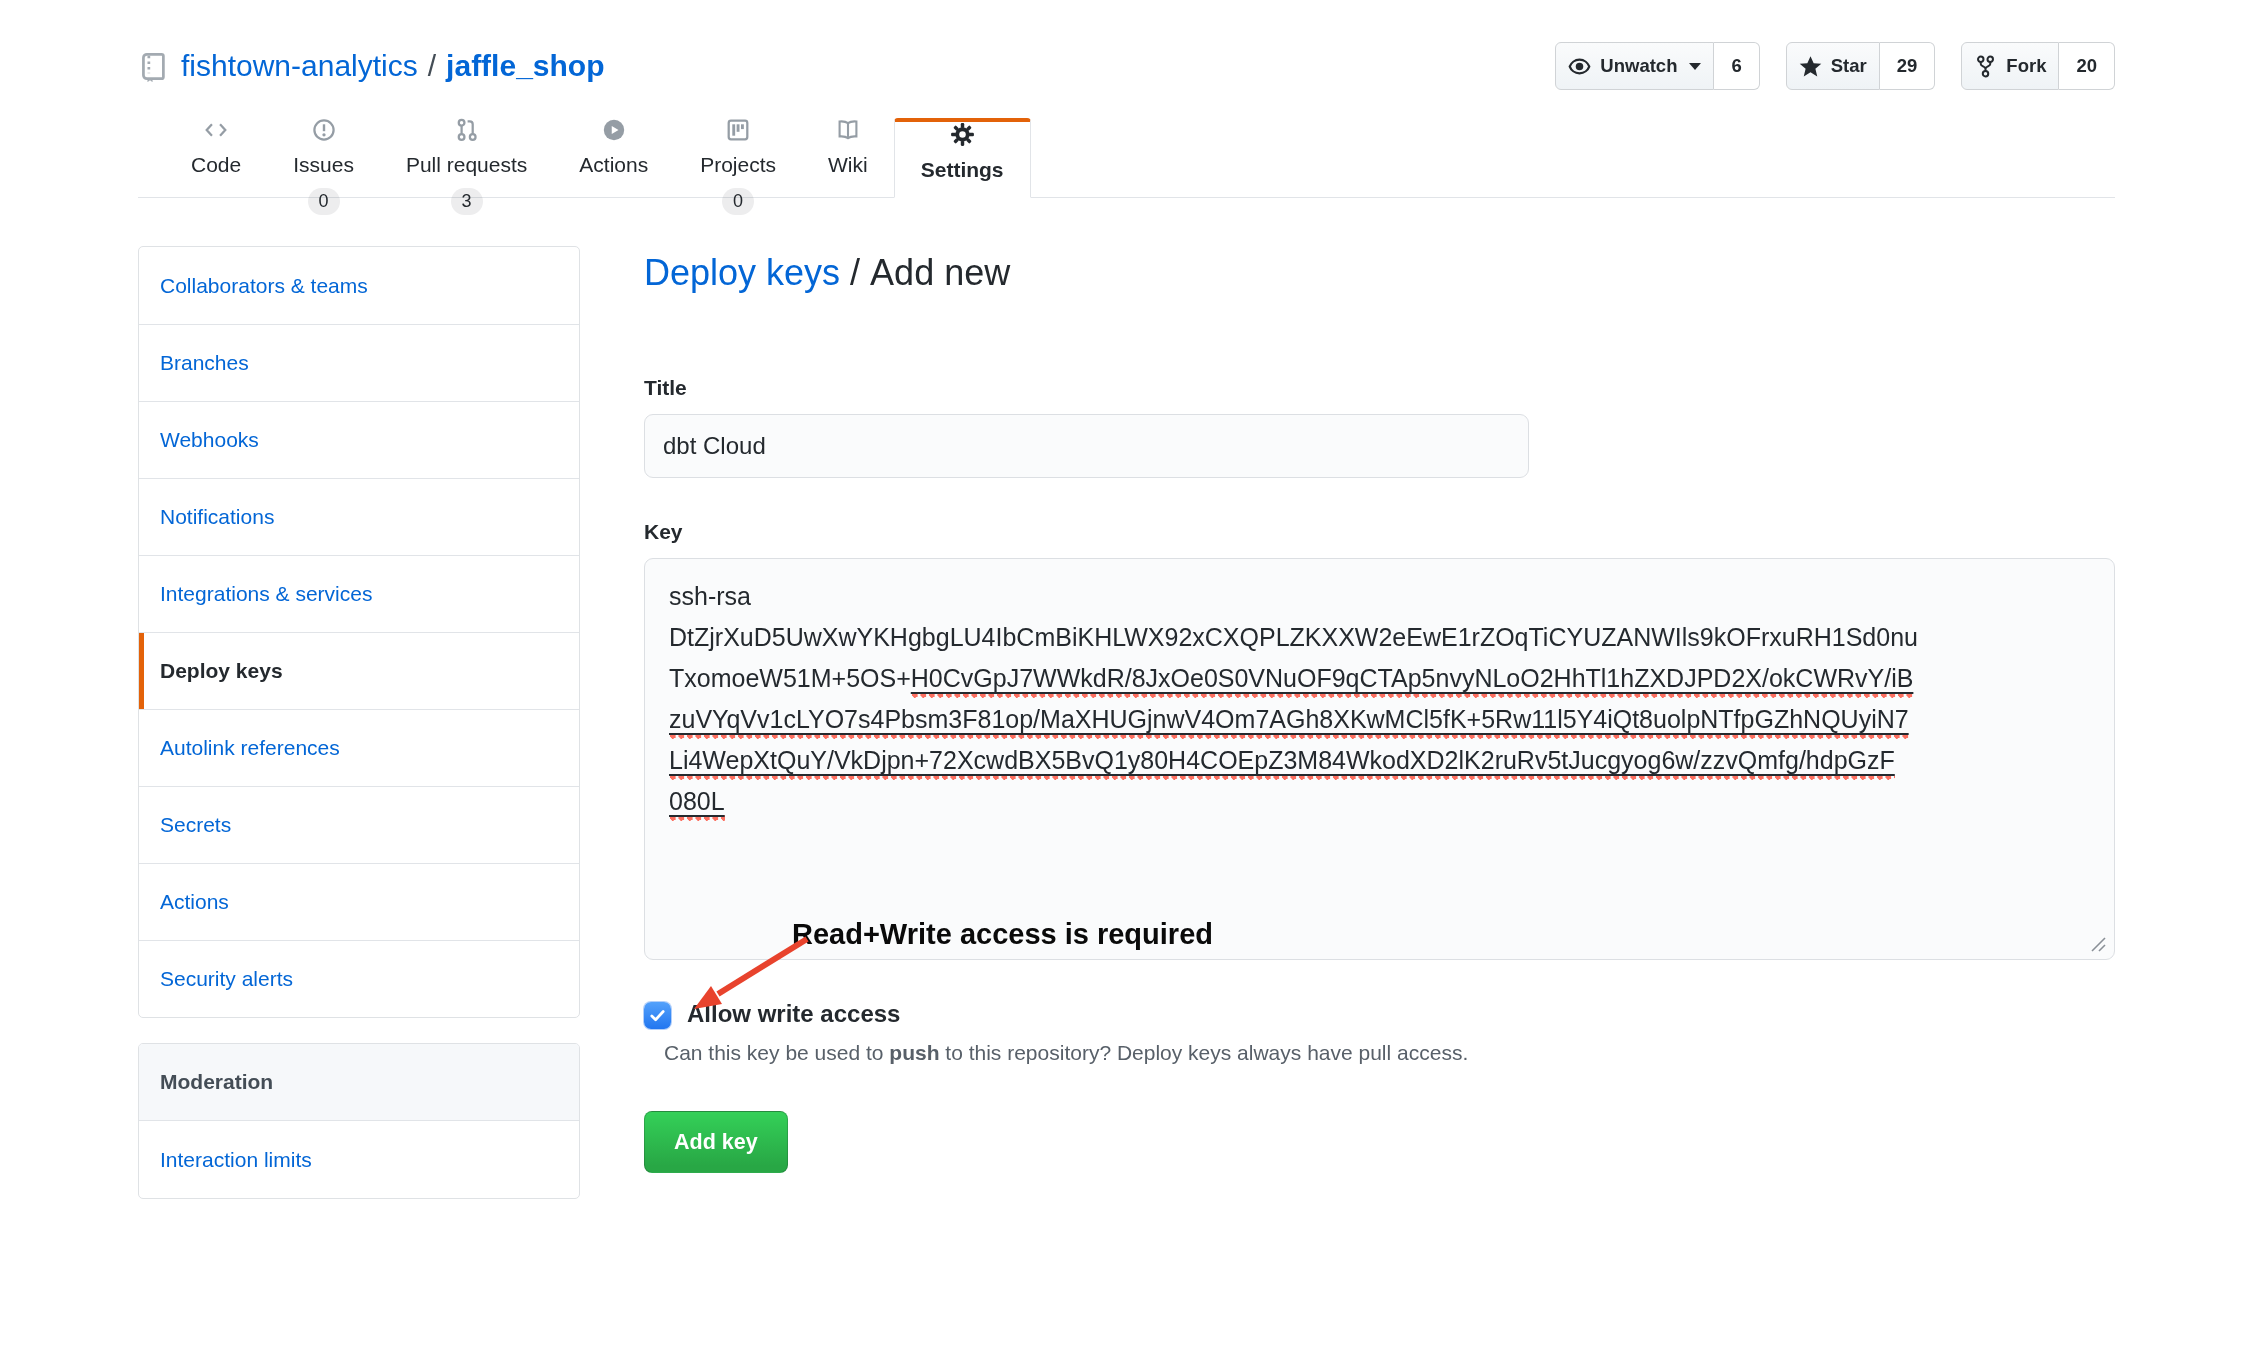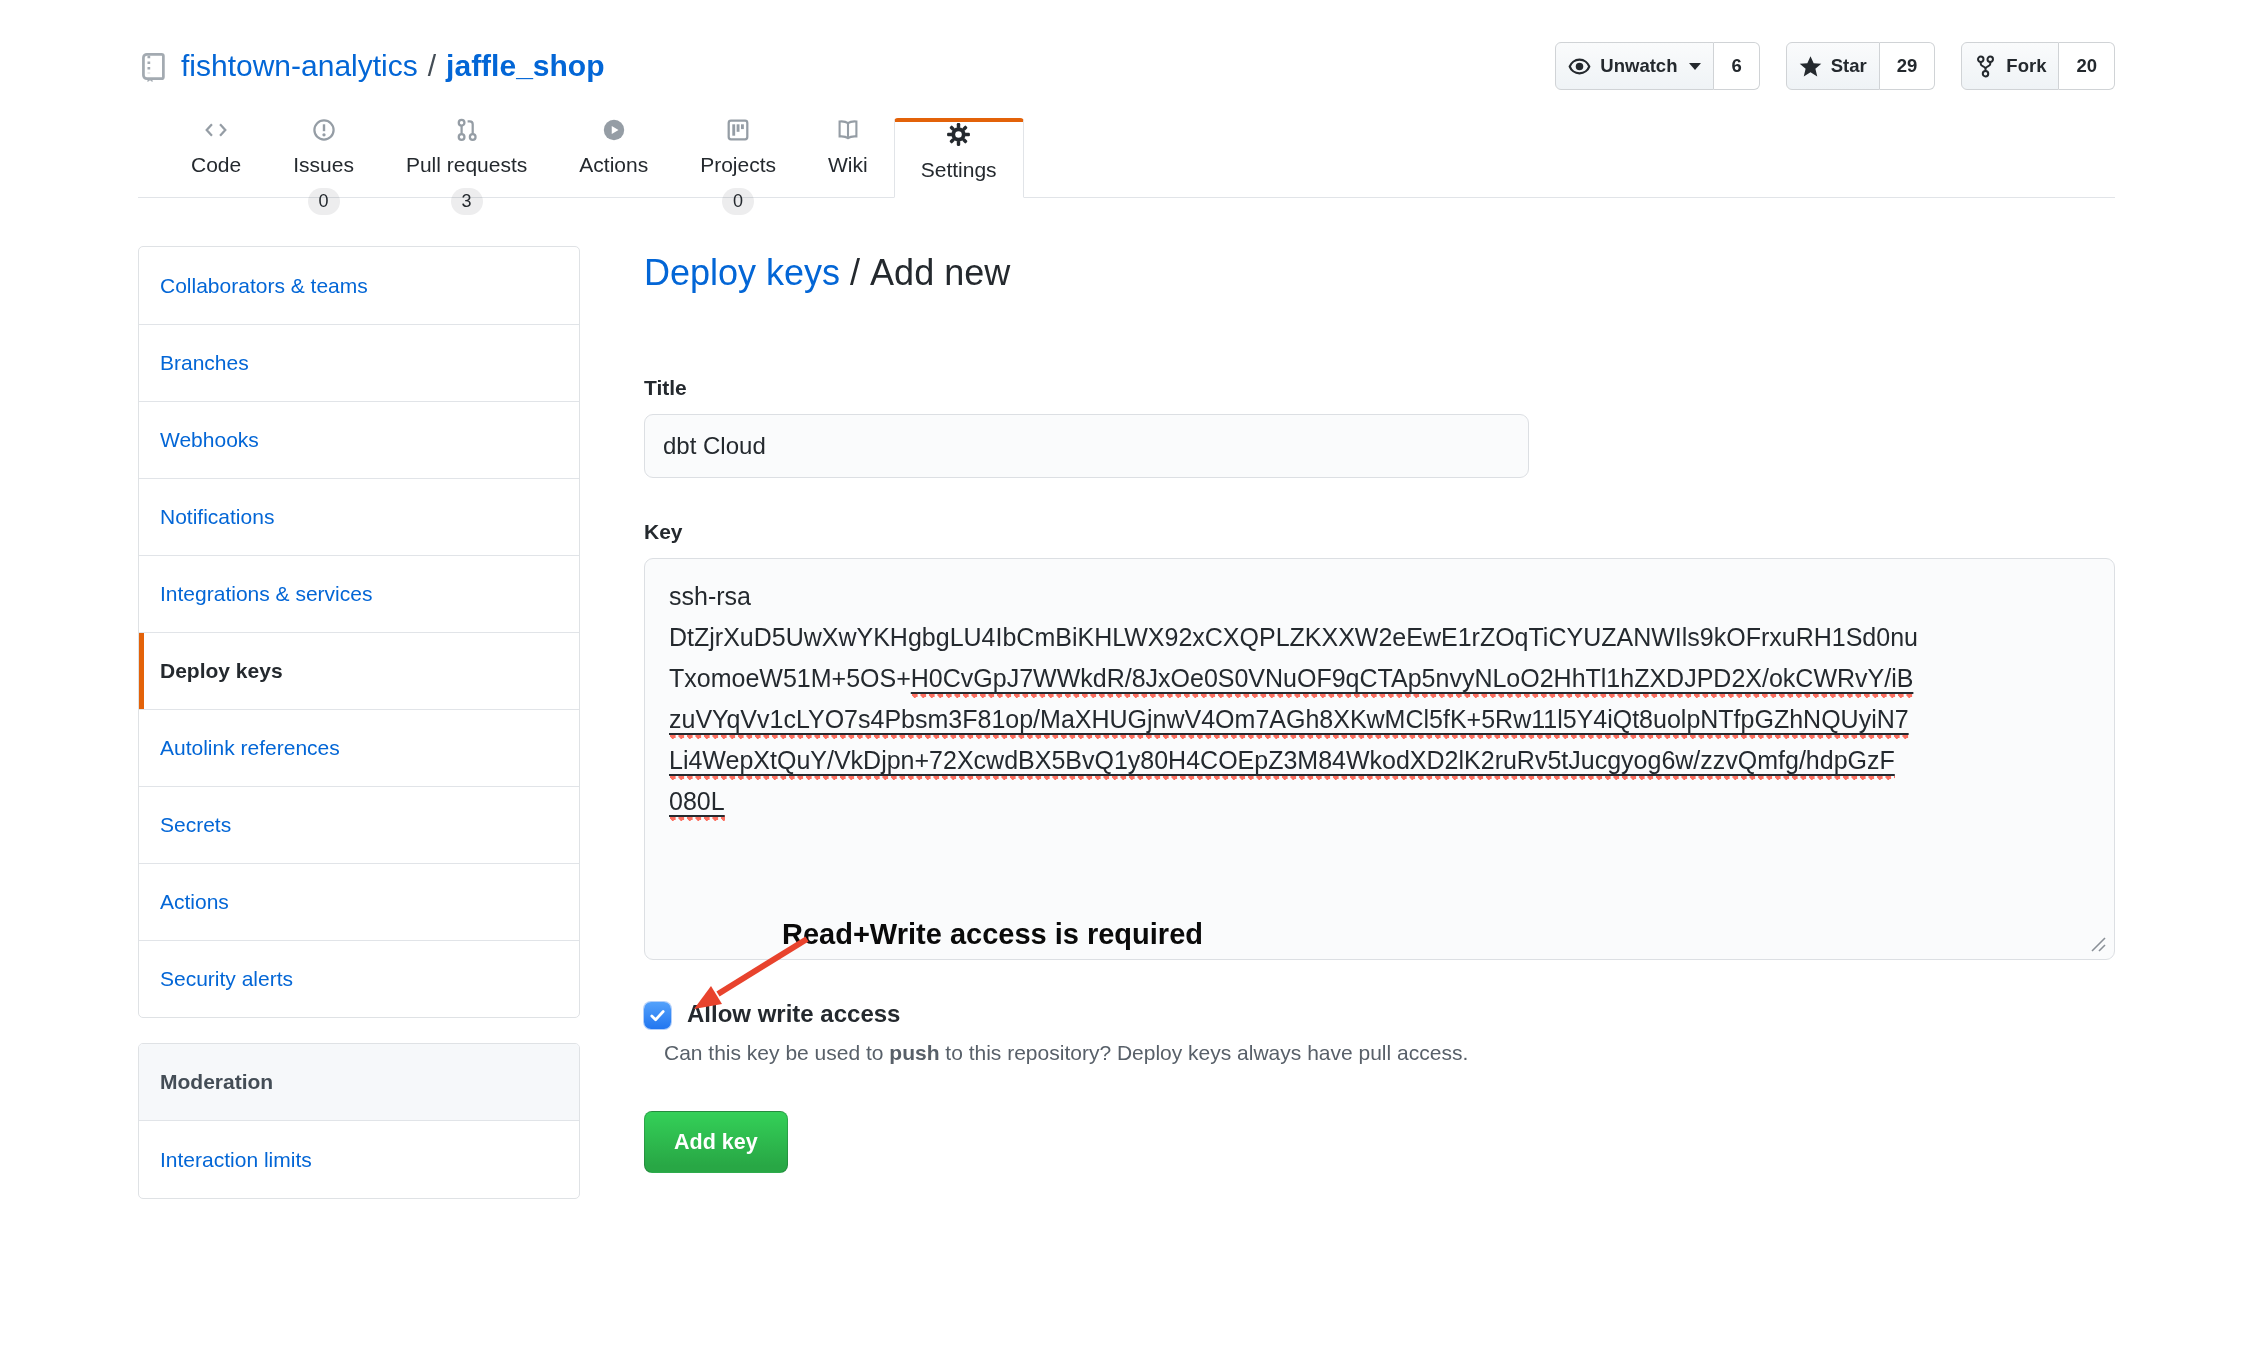--- a/index.html
+++ b/index.html
@@ -23,21 +23,21 @@
   .btn-count { display: flex; align-items: center; padding: 0 17px; background: #fff;
     border: 1px solid #d0d3d6; border-left: none; border-radius: 0 6px 6px 0; }
   .caret { width: 0; height: 0; border-left: 6px solid transparent; border-right: 6px solid transparent; border-top: 7px solid #24292e; margin-left: 3px; }
 
   
   .tab-row-wrap { border-bottom: 1px solid #e1e4e8; margin-top: 28px; }
   .tab-row { display: flex; align-items: stretch; height: 79px; padding-left: 27px; }
   .tab { display: flex; align-items: center; gap: 11px; padding: 0 26px; font-size: 21px; color: #24292e; cursor: pointer; flex-direction: column; }
   .tab .ticon { color: #959da5; display: inline-flex; }
   .tab.active { background: #fff; border: 1px solid #e1e4e8; border-bottom: 1px solid #fff; border-top: 4px solid #e36209;
-    border-radius: 4px 4px 0 0; margin-bottom: -1px; font-weight: 400; }
+    border-radius: 4px 4px 0 0; margin-bottom: -1px; font-weight: 700; }
   .tab.active .ticon { color: #24292e; }
   .badge { background: rgba(27,31,35,0.08); color: #24292e; font-size: 18px; font-weight: 400; border-radius: 15px; padding: 3px 11px; }
 
   
   .content { display: flex; gap: 64px; margin-top: 48px; align-items: flex-start; }
 
   
   .sidebar { width: 442px; flex: none; }
   .side-box { border: 1px solid #dfe2e5; border-radius: 5px; overflow: hidden; background: #fff; }
   .side-item { position: relative; height: 77px; display: flex; align-items: center; padding-left: 21px;
@@ -66,21 +66,21 @@
     border: 1px solid #dcdfe3; border-radius: 9px; padding: 17px 24px; font-size: 25px; line-height: 41px;
     color: #24292e; overflow: hidden; cursor: text; }
   .key-line { white-space: nowrap; }
   .seg, .seg-marked { display: inline-block; line-height: 41px; }
   .seg-marked { text-decoration-line: underline; text-decoration-thickness: 2px; text-underline-offset: 5px;
     background-image: radial-gradient(circle 2.7px at 4px 4px, #fb6f60 98%, rgba(0,0,0,0) 100%);
     background-size: 8.5px 8px; background-repeat: repeat-x; background-position: left bottom; }
   .resize-grip { position: absolute; right: 7px; bottom: 6px; }
 
   
-  .annot-text { position: absolute; left: 138px; top: 672px; font-size: 29px; font-weight: 700; color: #0a0a0a; pointer-events: none; }
+  .annot-text { position: absolute; left: 148px; top: 672px; font-size: 29px; font-weight: 700; color: #0a0a0a; pointer-events: none; }
   .annot-arrow { position: absolute; left: 30px; top: 685px; pointer-events: none; }
 
   
   .write-row { margin-top: 40px; display: flex; align-items: flex-start; }
   .checkbox { width: 27px; height: 27px; border-radius: 7px; background: linear-gradient(180deg,#53a1fb,#2276f0);
     box-shadow: 0 0 0 1px rgba(34,118,240,0.35); display: flex; align-items: center; justify-content: center;
     margin-top: 2px; cursor: pointer; flex: none; }
   .write-label { margin-left: 16px; font-size: 24px; font-weight: 700; color: #24292e; cursor: pointer; }
   .write-note { margin-left: 20px; margin-top: 12px; font-size: 21px; color: #586069; }
   .write-note b { font-weight: 700; color: #586069; }

